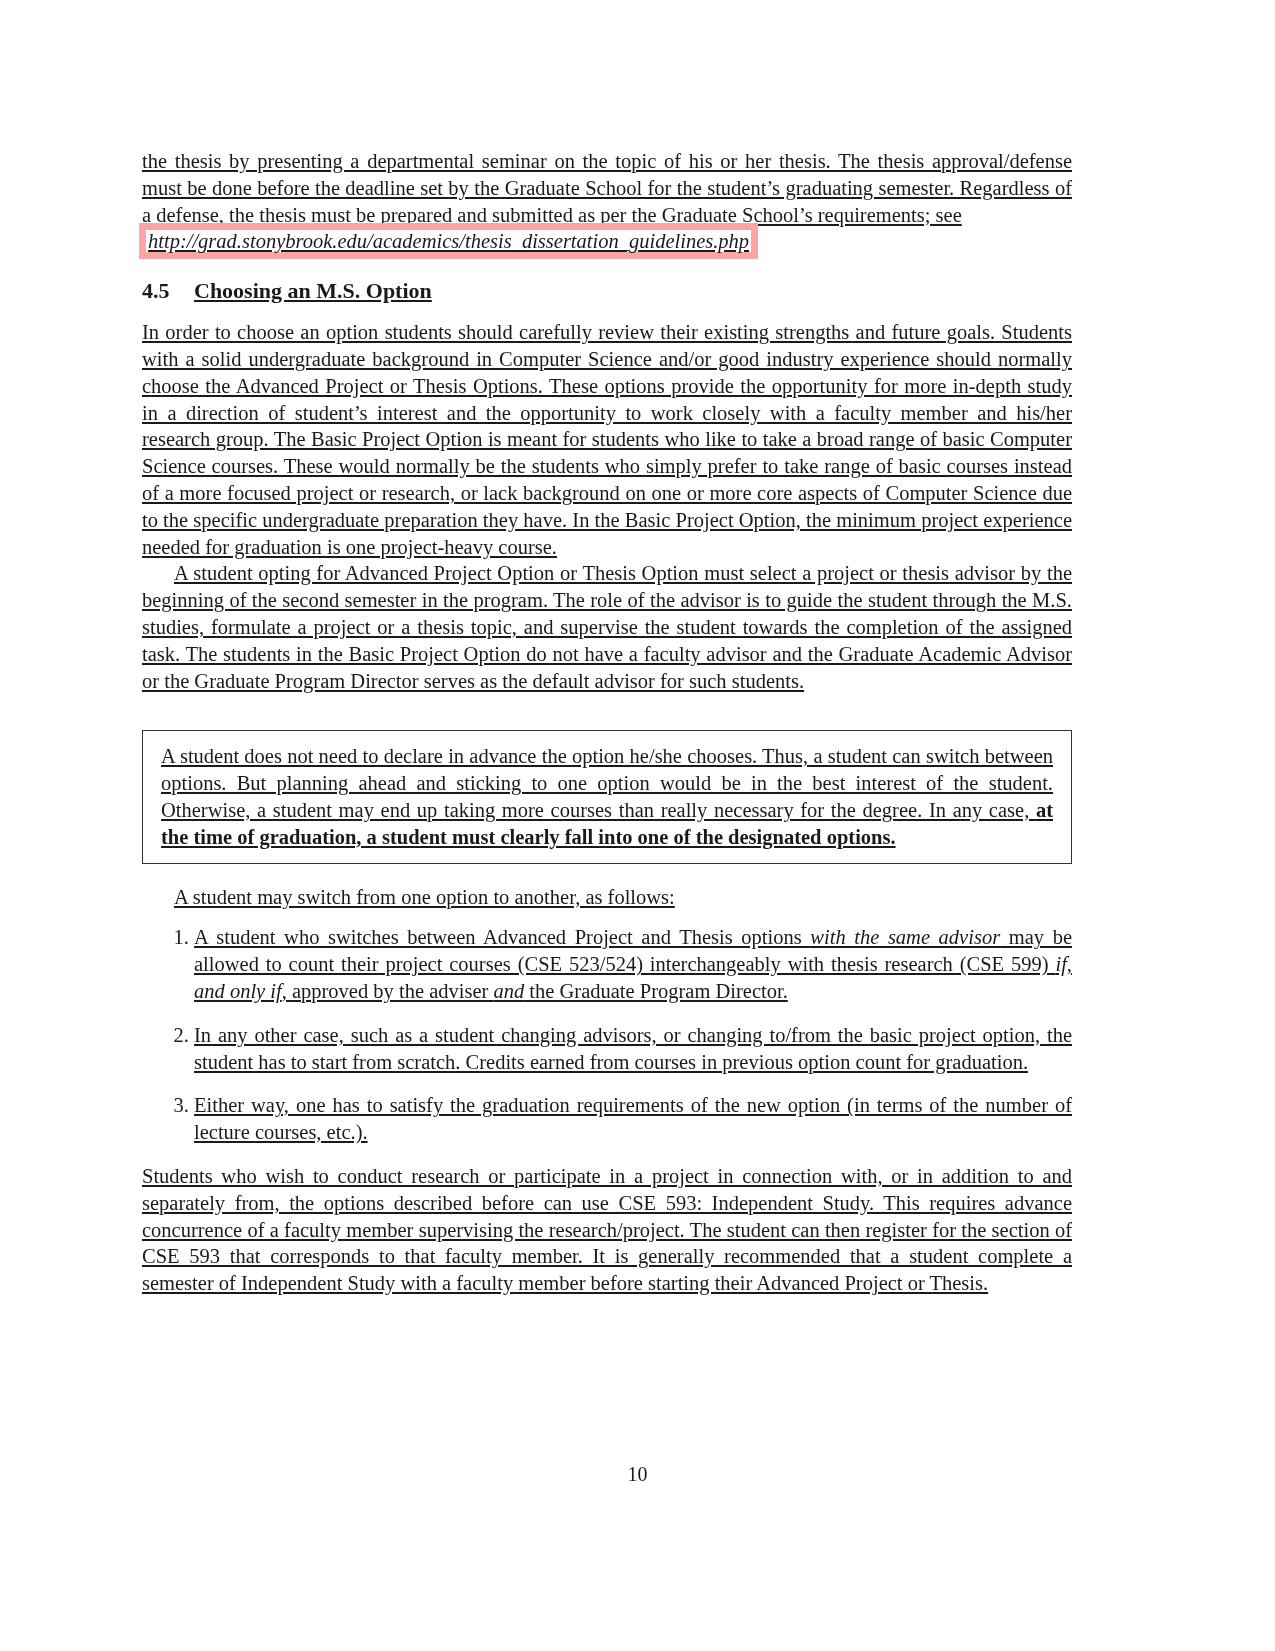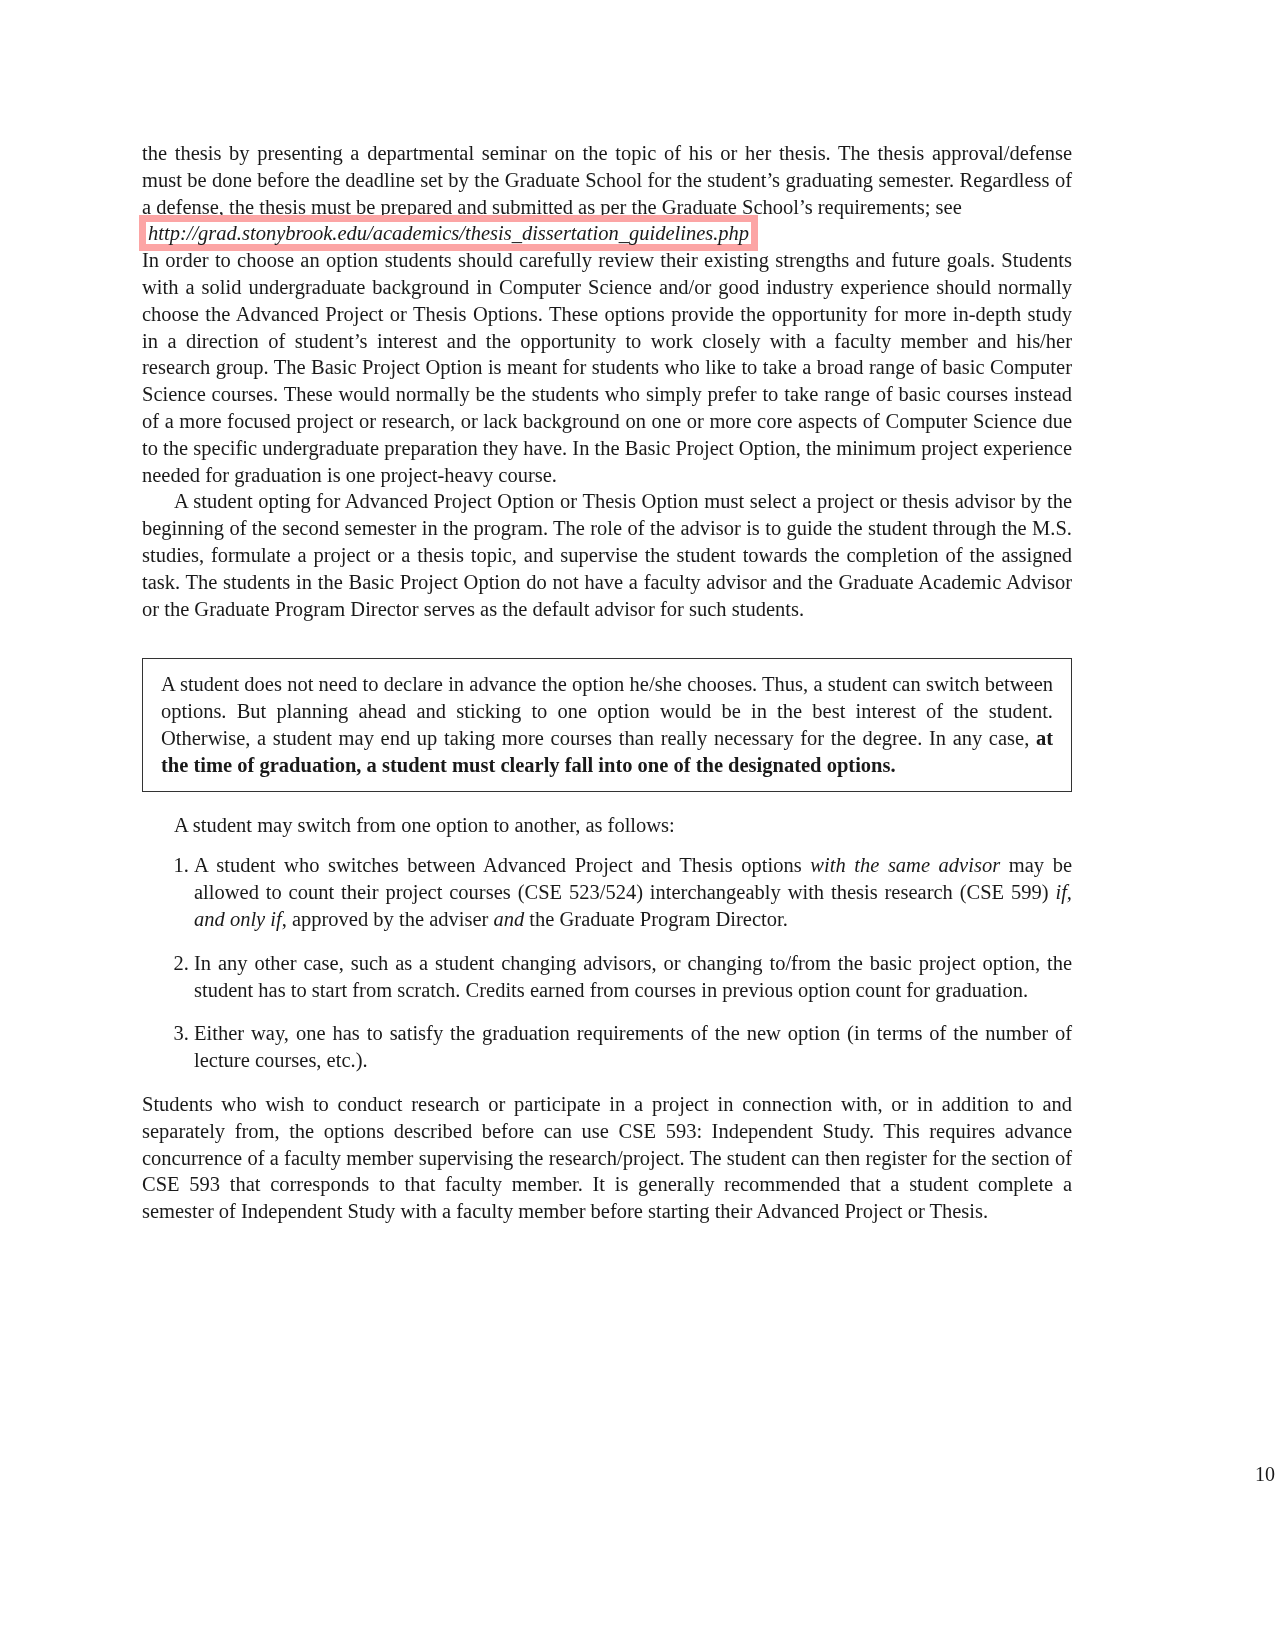--- a/index.html
+++ b/index.html
@@ -1,33 +1,34 @@
 <!DOCTYPE html>
 <html><head>
 <meta charset="utf-8">
 <style>
   html, body { margin: 0; padding: 0; background: #ffffff; }
   body { width: 1275px; height: 1651px; position: relative; font-family: "Liberation Serif", serif; color: #1a1a1a; }
-  .page { position: absolute; left: 142px; top: 140px; width: 930px; font-size: 20.5px; line-height: 26.8px; }
+  .page { position: absolute; left: 142px; top: 148px; width: 930px; font-size: 20.5px; line-height: 26.8px; text-decoration: underline; }
   p { margin: 0; text-align: justify; }
   .indent { text-indent: 32px; }
   .link { font-style: italic; color: #1a1a1a; text-decoration: none; border: 7px solid #fca5a5; padding: 0 2px; margin-left: -3px; }
   h2 { font-size: 22px; font-weight: bold; margin: 22px 0 14px 0; line-height: 28px; }
   h2 .num { display: inline-block; width: 52px; }
   .box { border: 1.5px solid #333; padding: 12px 18px 12px 18px; margin: 36px 0 20px 0; }
   ol { margin: 14px 0 14px 0; padding-left: 52px; }
   ol li { text-align: justify; margin-bottom: 17px; padding-left: 0; }
-  .pagenum { position: absolute; top: 1463px; left: 0; width: 1275px; text-align: right; font-size: 20px; }
+  .pagenum { position: absolute; top: 1463px; left: 0; width: 1275px; text-align: center; font-size: 20px; }
 </style>
 </head>
 <body>
 
 <div class="page">
   <p><span>the thesis by presenting a departmental seminar on the topic of his or her thesis. The thesis approval/defense must be done before the deadline set by the Graduate School for the student’s graduating semester. Regardless of a defense, the thesis must be prepared and submitted as per the Graduate School’s requirements; see</span><br><a class="link">http://grad.stonybrook.edu/academics/thesis_dissertation_guidelines.php</a></p>
 
+  <h2><span class="num">4.5</span><span>Choosing an M.S. Option</span></h2>
 
   <p>In order to choose an option students should carefully review their existing strengths and future goals. Students with a solid undergraduate background in Computer Science and/or good industry experience should normally choose the Advanced Project or Thesis Options. These options provide the opportunity for more in-depth study in a direction of student’s interest and the opportunity to work closely with a faculty member and his/her research group. The Basic Project Option is meant for students who like to take a broad range of basic Computer Science courses. These would normally be the students who simply prefer to take range of basic courses instead of a more focused project or research, or lack background on one or more core aspects of Computer Science due to the specific undergraduate preparation they have. In the Basic Project Option, the minimum project experience needed for graduation is one project-heavy course.</p>
   <p class="indent">A student opting for Advanced Project Option or Thesis Option must select a project or thesis advisor by the beginning of the second semester in the program. The role of the advisor is to guide the student through the M.S. studies, formulate a project or a thesis topic, and supervise the student towards the completion of the assigned task. The students in the Basic Project Option do not have a faculty advisor and the Graduate Academic Advisor or the Graduate Program Director serves as the default advisor for such students.</p>
 
   <div class="box">
     <p><span>A student does not need to declare in advance the option he/she chooses. Thus, a student can switch between options. But planning ahead and sticking to one option would be in the best interest of the student. Otherwise, a student may end up taking more courses than really necessary for the degree. In any case, </span><b>at the time of graduation, a student must clearly fall into one of the designated options.</b></p>
   </div>
 
   <p class="indent">A student may switch from one option to another, as follows:</p>
 

